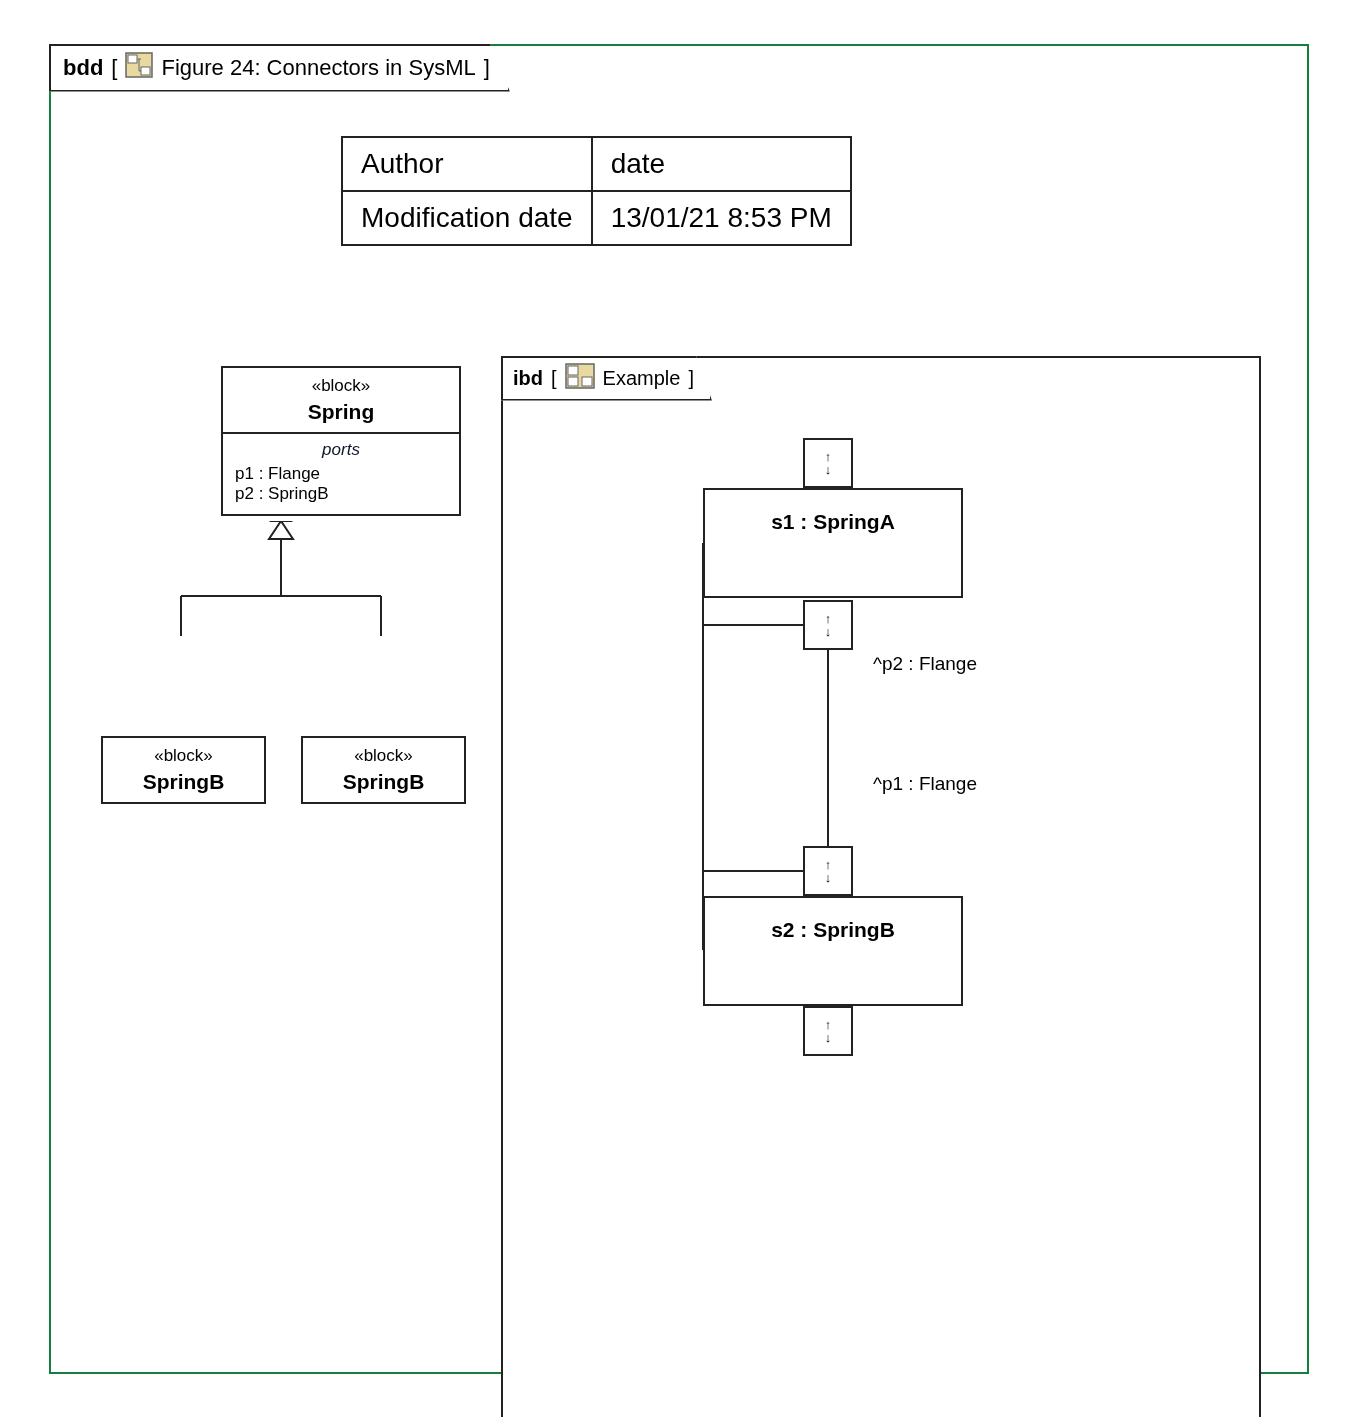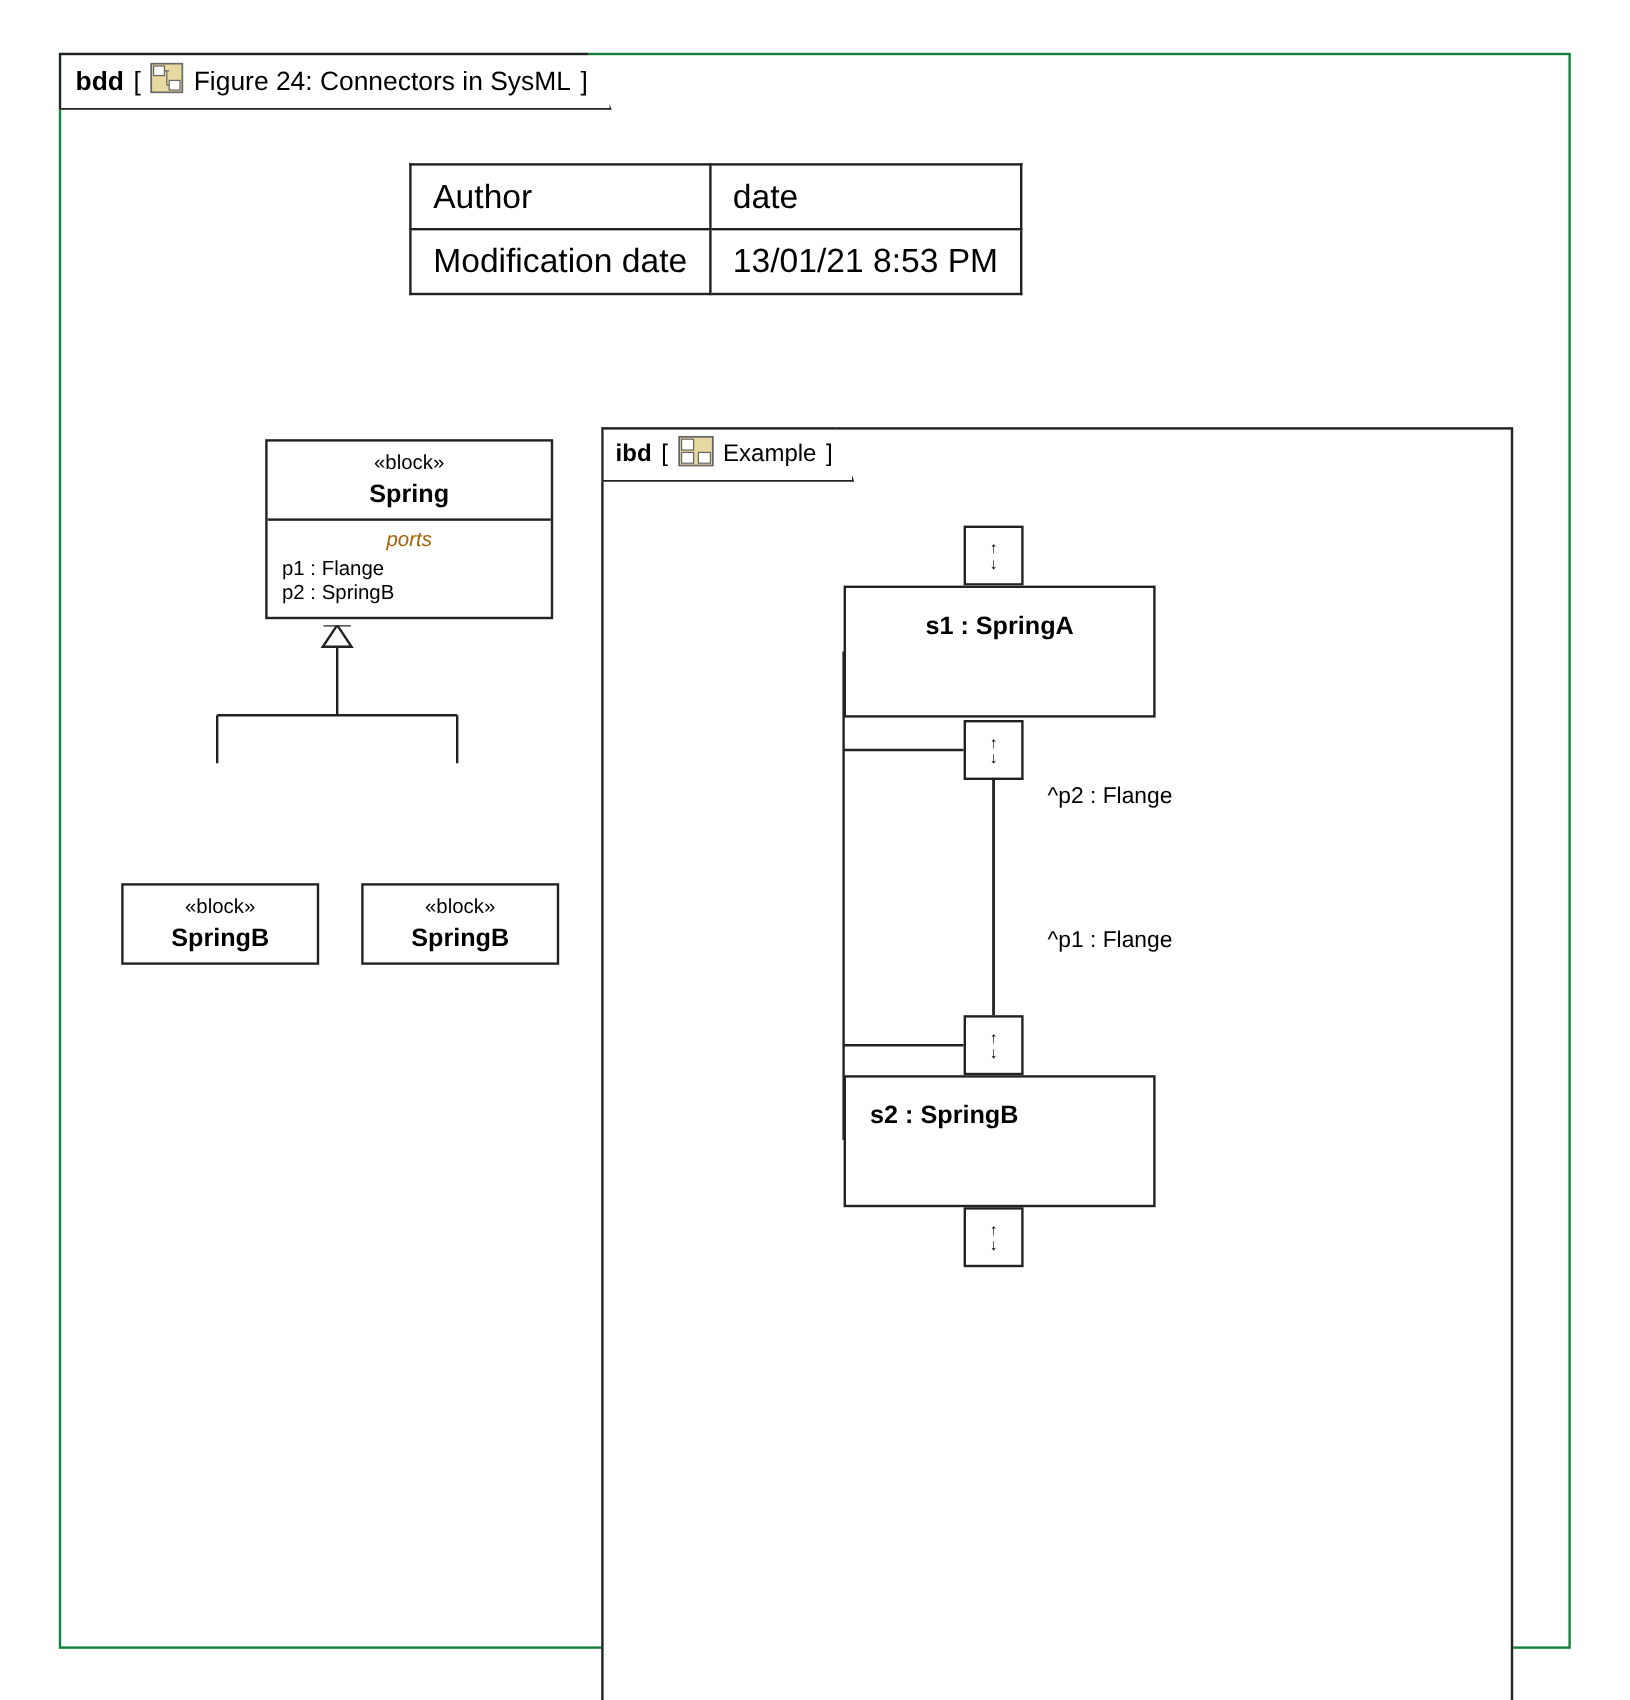--- a/index.html
+++ b/index.html
@@ -94,21 +94,21 @@
       border-top: 2px solid #222;
     }
 
     .block-box .ports-section {
       padding: 6px 12px 10px 12px;
       text-align: left;
       font-size: 17px;
     }
 
     .block-box .ports-label {
-      color: #a16207;
+      color: #0f172a;
       font-style: italic;
       text-align: center;
       margin-bottom: 4px;
       font-size: 17px;
     }
 
     
     .spring-block {
       width: 240px;
       margin-left: 60px;
@@ -272,21 +272,21 @@
     <div style="position: absolute; top: 415px; left: 370px; font-size: 19px;">^p1 : Flange</div>
 
     <div style="position: absolute; top: 488px; left: 300px; width: 50px; height: 50px; border: 2px solid #222; background: #fff; display:flex; align-items:center; justify-content:center;">
       <div class="port-arrows">
         <span>↑</span>
         <span>↓</span>
       </div>
     </div>
 
     <div style="position: absolute; top: 538px; left: 200px; width: 260px; height: 110px; border: 2px solid #222; background: #fff;">
-      <div style="font-size:21px; font-weight:bold; padding:20px 20px; ">s2 : SpringB</div>
+      <div style="font-size:21px; font-weight:bold; padding:20px 20px; text-align:center;">s2 : SpringB</div>
     </div>
 
     <div style="position: absolute; top: 648px; left: 300px; width: 50px; height: 50px; border: 2px solid #222; background: #fff; display:flex; align-items:center; justify-content:center;">
       <div class="port-arrows">
         <span>↑</span>
         <span>↓</span>
       </div>
     </div>
 
     <svg style="position: absolute; top: 0; left: 0; width: 760px; height: 960px; pointer-events:none;">

